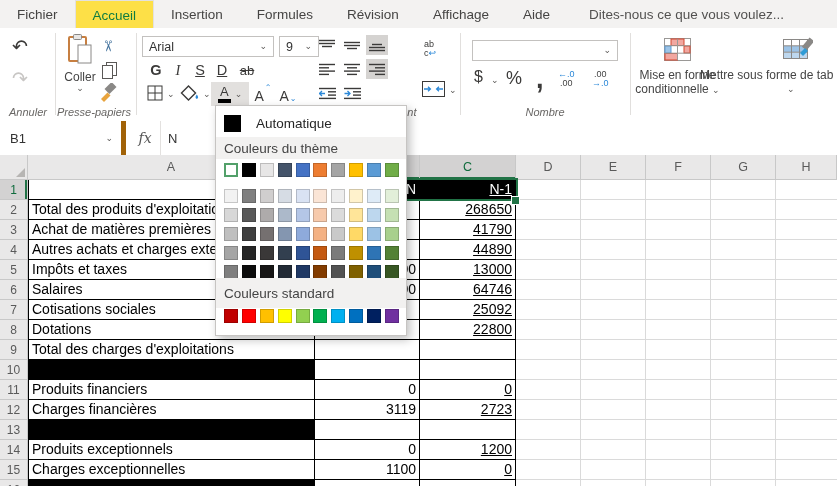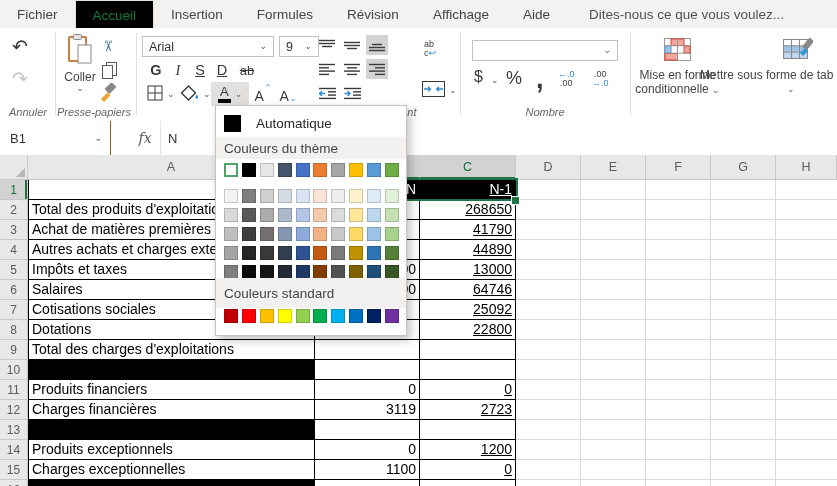--- a/index.html
+++ b/index.html
@@ -4,21 +4,21 @@
 <style>
   html,body{margin:0;padding:0;}
   body{width:837px;height:486px;position:relative;overflow:hidden;background:#fff;
        font-family:"Liberation Sans",sans-serif;-webkit-font-smoothing:antialiased;}
 
   
   .tabbar{position:absolute;top:0;left:0;right:0;height:28px;background:#F3F2F1;
           border-bottom:1px solid #E5E3E1;display:flex;align-items:stretch;
           font-size:13.5px;color:#454443;}
   .tab{display:flex;align-items:center;padding:0 17px;cursor:default;}
-  .tab.active{background:#000000;color:#107C41;border:1px solid #E3E1DF;border-bottom:none;margin-bottom:-1px;}
+  .tab.active{background:#fde047;color:#107C41;border:1px solid #E3E1DF;border-bottom:none;margin-bottom:-1px;}
   .tellme{display:flex;align-items:center;margin-left:22px;color:#525150;}
 
   
   .ribbon{position:absolute;top:28px;left:0;right:0;height:93px;background:#fff;
           border-bottom:1px solid #DCDAD8;font-size:12px;color:#444;}
   .abs{position:absolute;}
   .vsep{position:absolute;top:5px;bottom:6px;width:1px;background:#E1DFDD;}
   .grouplabel{position:absolute;top:78px;font-size:11px;color:#696765;text-align:center;font-style:italic;}
   .glyphbtn{display:flex;align-items:center;justify-content:center;}
   .undo{font-size:19px;color:#3B3A39;line-height:1;}
@@ -46,22 +46,22 @@
   .decbtn .blue{color:#2B88D8;}
   .wrapicon{position:absolute;display:flex;flex-direction:column;font-size:9px;line-height:9px;color:#3B3A39;}
   .wrapicon .blue{color:#2B88D8;}
   .bigcomma{position:absolute;font-size:27px;font-weight:bold;color:#3B3A39;line-height:1;}
   .cfblock{position:absolute;text-align:center;font-size:12px;color:#444;line-height:14px;}
   .nowrap{white-space:nowrap;}
 
   
   .fbar{position:absolute;top:121px;left:0;right:0;height:34px;background:#fff;
         border-bottom:1px solid #CFCFCF;font-size:13px;color:#333;}
-  .namebox{position:absolute;left:0;top:0;bottom:0;width:111px;display:flex;align-items:center;
-           padding-left:10px;box-sizing:border-box;border-right:1px solid #a16207;}
+  .namebox{position:absolute;left:0;top:0;bottom:0;width:126px;display:flex;align-items:center;
+           padding-left:10px;box-sizing:border-box;border-right:5px solid #a16207;}
   .namebox .caret{position:absolute;right:8px;}
   .fxbtn{position:absolute;left:130px;top:0;bottom:0;width:30px;display:flex;align-items:center;
          justify-content:center;font-family:"DejaVu Serif",serif;font-style:italic;font-size:14px;
          color:#555;border-right:1px solid #E3E1DF;}
   .fcontent{position:absolute;left:168px;top:0;bottom:0;display:flex;align-items:center;}
 
   
   .sheet{position:absolute;top:155px;left:0;right:0;bottom:0;background:#fff;overflow:hidden;}
   .colhead{display:flex;height:25px;}
   .ch{box-sizing:border-box;background:#E9E8E8;border-right:1px solid #C8C8C8;border-bottom:1px solid #C8C8C8;

